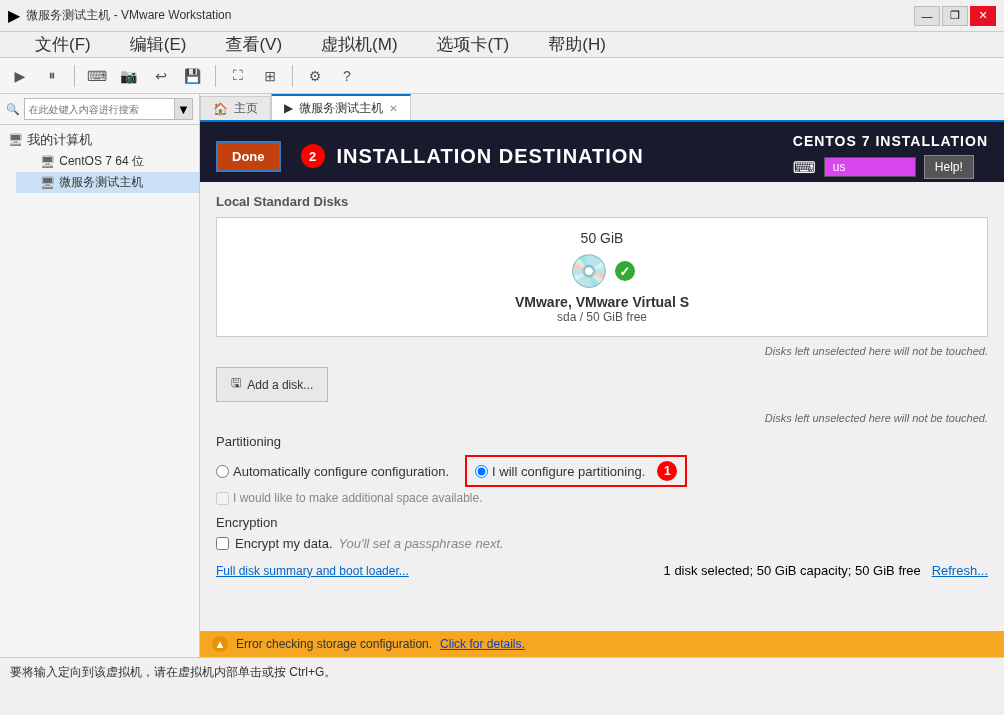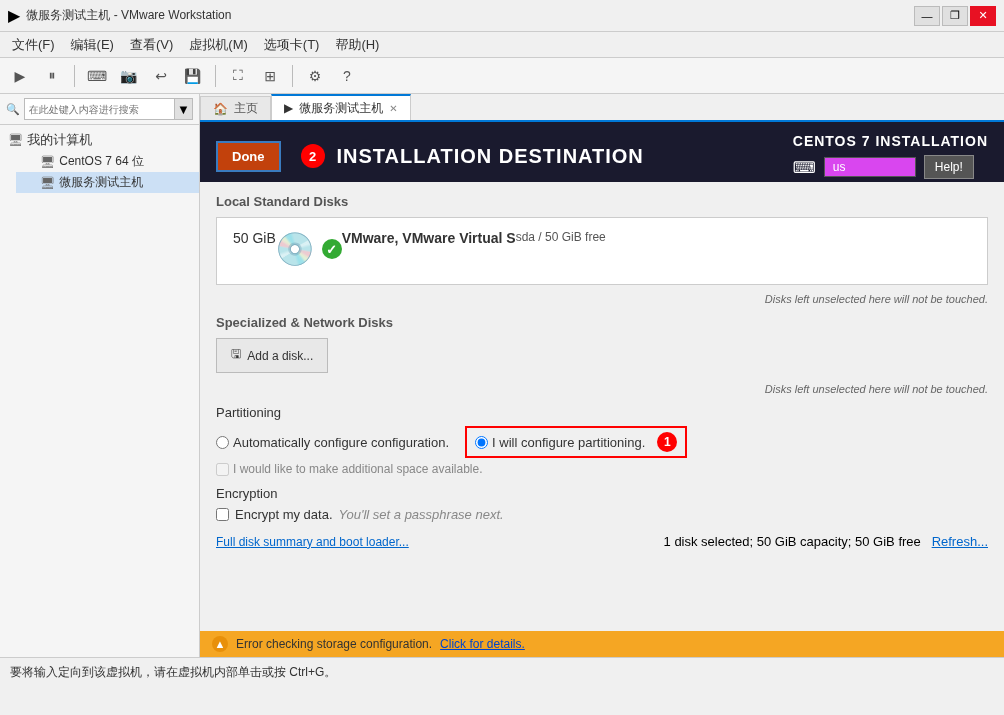--- a/index.html
+++ b/index.html
@@ -29,23 +29,24 @@
     .menubar {
       height: 26px;
       background: #f0f0f0;
       display: flex;
       align-items: center;
       padding: 0 4px;
       border-bottom: 1px solid #ccc;
     }
     .menu-item {
       padding: 2px 8px;
-      font-size: 13px;
-      color: #333;
-      cursor: pointer;
+      font-size: 17px;
+      color: #333;
+      cursor: pointer;
+      margin-left: 23px;
     }
 
     
     .toolbar {
       height: 36px;
       background: #f5f5f5;
       display: flex;
       align-items: center;
       padding: 0 6px;
       border-bottom: 1px solid #ccc;
@@ -245,22 +246,22 @@
       color: #555;
       margin-bottom: 8px;
     }
 
     .disk-card {
       background: white;
       border: 1px solid #ccc;
       padding: 12px 16px;
       margin-bottom: 8px;
       display: flex;
-      flex-direction: row;
-      align-items: flex-start;
+      flex-direction: column;
+      align-items: center;
     }
     .disk-size { font-size: 14px; color: #333; margin-bottom: 6px; }
     .disk-icon-area {
       display: flex;
       align-items: center;
       gap: 6px;
       margin-bottom: 4px;
     }
     .disk-icon {
       font-size: 32px;
@@ -498,21 +499,20 @@
           <div class="disk-icon-area">
             <span class="disk-icon">💿</span>
             <div class="disk-check">✓</div>
           </div>
           <div class="disk-name">VMware, VMware Virtual S</div>
           <div class="disk-detail">sda   /   50 GiB free</div>
         </div>
         <div class="disk-notice">Disks left unselected here will not be touched.</div>
 
         <div class="network-section">
-          <div class="section-title">Specialized &amp; Network Disks</div>
           <button class="add-disk-btn">
             <span>🖫</span>
             <span>Add a disk...</span>
           </button>
         </div>
         <div class="disk-notice">Disks left unselected here will not be touched.</div>
 
         <div class="other-storage">
 
           <div class="sub-section-title">Partitioning</div>

